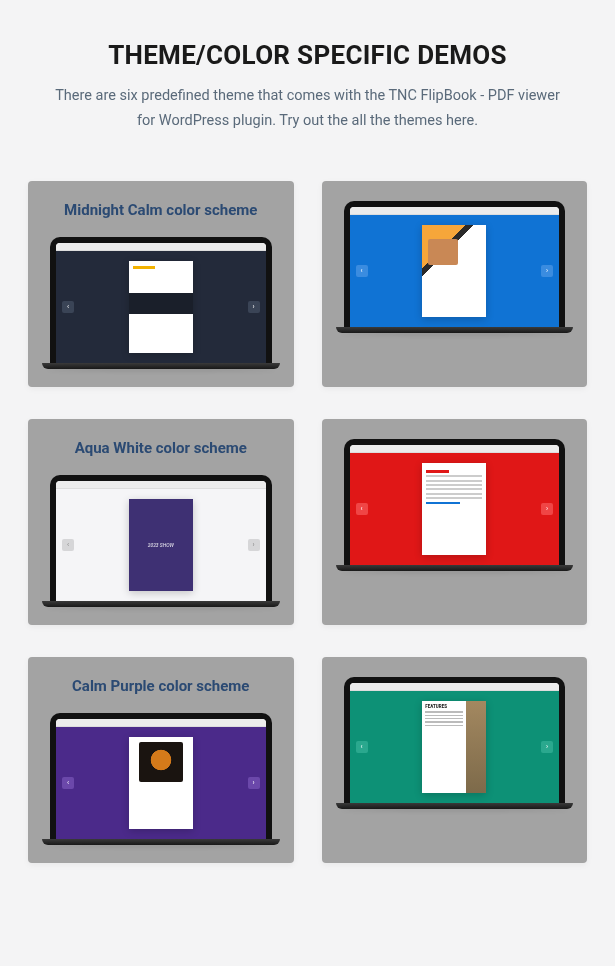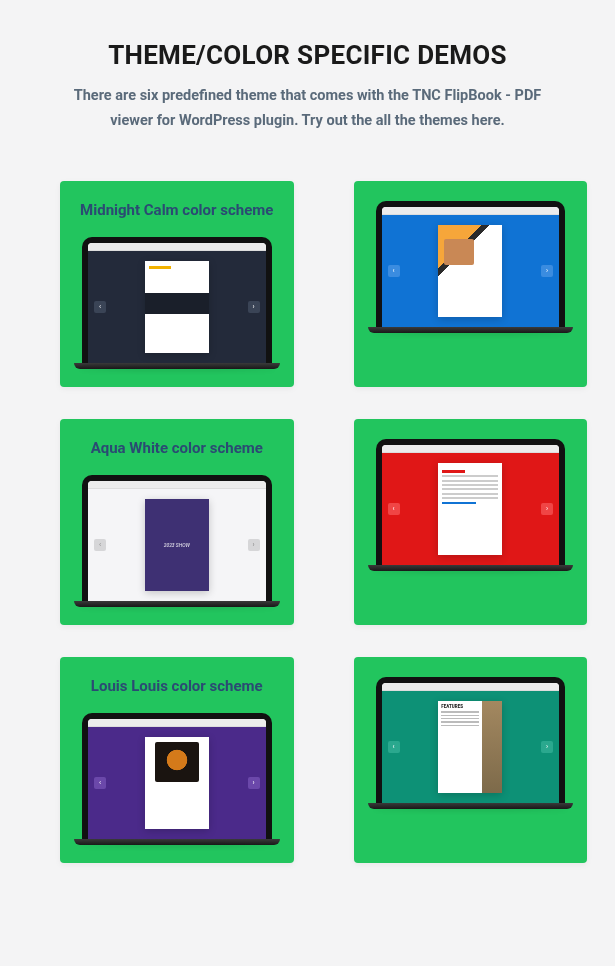--- a/index.html
+++ b/index.html
@@ -17,33 +17,31 @@
   color: #1a1a1a;
   letter-spacing: 0.3px;
   margin-bottom: 14px;
 }
 .subtitle {
   font-size: 14.5px;
   color: #5a6a7a;
   line-height: 1.7;
   max-width: 510px;
   margin: 8px auto;
-  font-weight: bold;
 }
 .grid {
   display: grid;
   grid-template-columns: 1fr 1fr;
   gap: 32px 28px;
 }
 .card {
-  background: #22c55e;
+  background: #a3a3a3;
   border-radius: 4px;
   padding: 20px 14px 18px;
   box-shadow: 0 2px 6px rgba(0,0,0,0.05);
-  margin-left: 32px;
 }
 .card-title {
   font-size: 15px;
   font-weight: 700;
   color: #2b4a73;
   text-align: center;
   margin-bottom: 18px;
 }
 .laptop {
   width: 100%;
@@ -226,21 +224,21 @@
             </div>
             <div class="nav-btn nav-right">›</div>
           </div>
         </div>
       </div>
       <div class="lap-base"></div>
     </div>
   </div>
 
   <div class="card">
-    <div class="card-title">Louis Louis color scheme</div>
+    <div class="card-title">Calm Purple color scheme</div>
     <div class="laptop">
       <div class="lap-body">
         <div class="screen">
           <div class="browser-top"></div>
           <div class="viewer louis">
             <div class="nav-btn nav-left">‹</div>
             <div class="doc doc-louis">
               <div class="pic"></div>
             </div>
             <div class="nav-btn nav-right">›</div>

